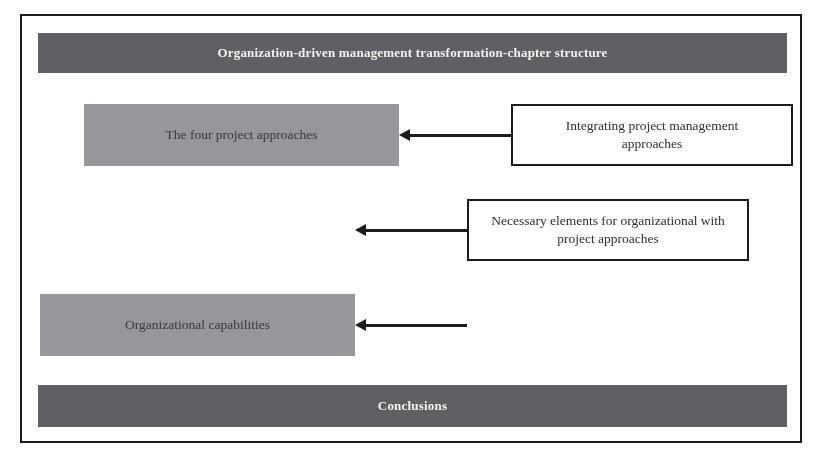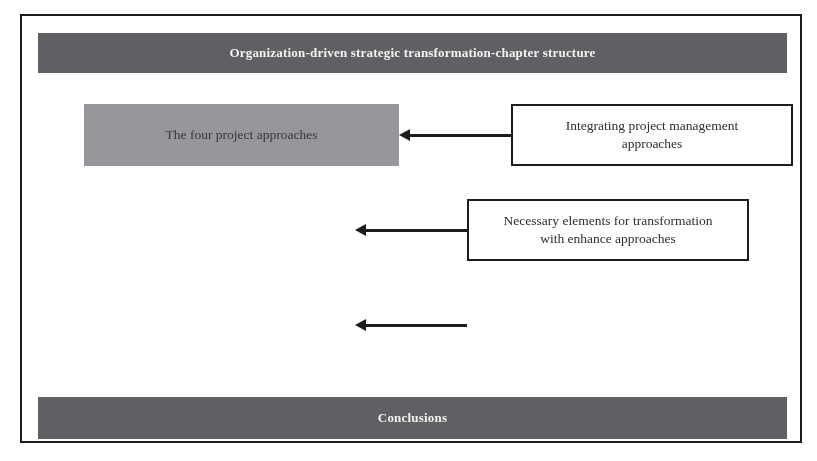--- a/index.html
+++ b/index.html
@@ -33,21 +33,21 @@
     color: #f4f3f1;
     display: flex;
     align-items: center;
     justify-content: center;
     text-align: center;
     font-size: 13px;
     font-weight: 600;
     letter-spacing: 0.2px;
   }
   .bar.title-bar { top: 33px; height: 40px; }
-  .bar.footer-bar { top: 385px; height: 42px; margin-top: 12px; }
+  .bar.footer-bar { top: 385px; height: 42px; }
   .chapter-box {
     position: absolute;
     left: 40px;
     width: 315px;
     height: 62px;
     background: #97969a;
     color: #38373b;
     display: flex;
     align-items: center;
     justify-content: center;
@@ -98,28 +98,29 @@
   .arrow-head.row-1 { top: 129px; }
   .arrow-head.row-2 { top: 224px; }
   .arrow-head.row-3 { top: 319px; }
 </style>
 </head>
 <body>
 
 <div class="stage">
   <div class="frame"></div>
 
-  <div class="bar title-bar">Organization-driven strategic transformation-chapter structure</div>
+  <div class="bar title-bar">Organization-driven management transformation-chapter structure</div>
 
   <div class="chapter-box row-1">The four project approaches</div>
   <div class="arrow-line row-1"></div>
   <div class="arrow-head row-1"></div>
   <div class="detail-box row-1">Integrating project management approaches</div>
 
   <div class="arrow-line row-2"></div>
   <div class="arrow-head row-2"></div>
-  <div class="detail-box row-2">Necessary elements for transformation with enhance approaches</div>
+  <div class="detail-box row-2">Necessary elements for organizational with project approaches</div>
 
+  <div class="chapter-box row-3">Organizational capabilities</div>
   <div class="arrow-line row-3"></div>
   <div class="arrow-head row-3"></div>
 
   <div class="bar footer-bar">Conclusions</div>
 </div>
 
 </body></html>

